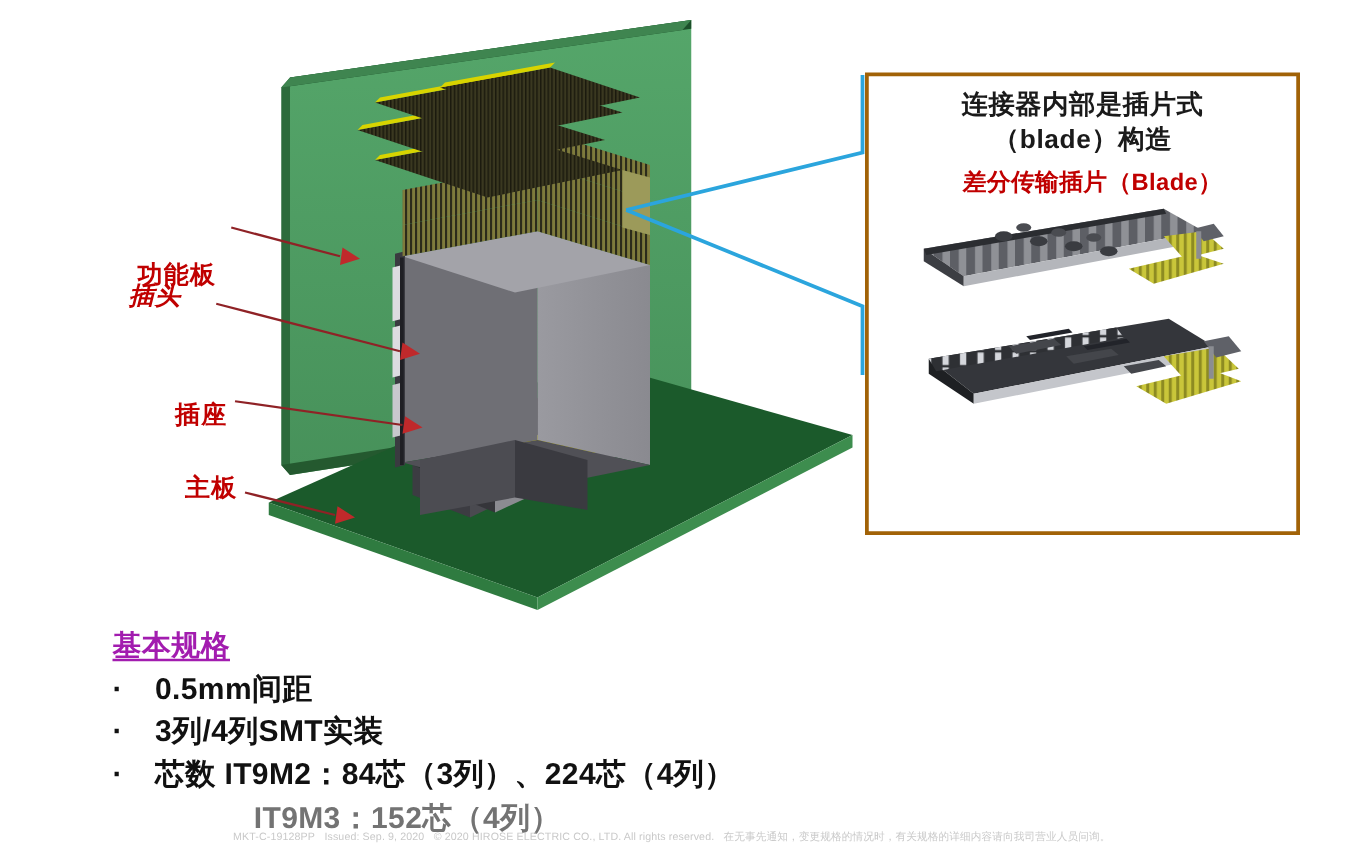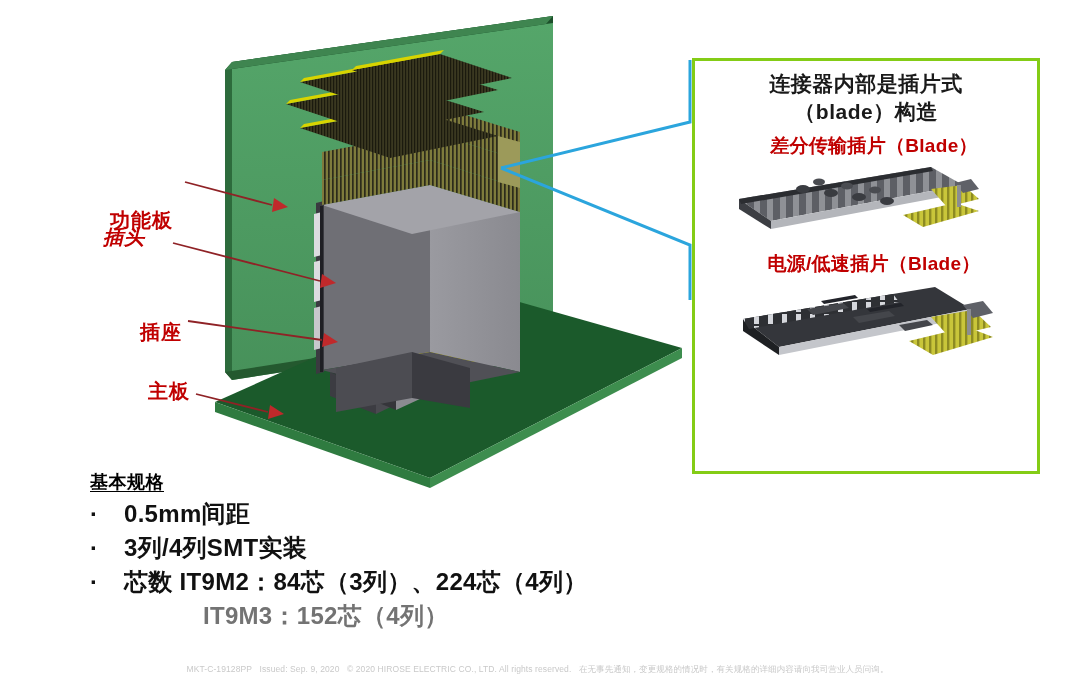--- a/index.html
+++ b/index.html
@@ -35,22 +35,22 @@
   }
   #lbl-func  { left: 110px; top: 166px; margin-top: 44px; }
   #lbl-plug  { left: 103px; top: 227px; font-style: italic; }
   #lbl-recep { left: 140px; top: 322px; }
   #lbl-main  { left: 148px; top: 381px; font-family: Liberation Serif, serif; }
 
   
   #callout {
     position: absolute;
     left: 692px; top: 58px;
-    width: 348px; height: 416px;
-    border: 3px solid #84cc16;
+    width: 348px; height: 370px;
+    border: 3px solid #a16207;
     background: #ffffff;
   }
   #callout-title {
     margin-top: 9px;
     text-align: center;
     color: #1a1a1a;
     font-weight: 700;
     font-size: 21px;
     line-height: 1.32;
     letter-spacing: 0.5px;
@@ -69,27 +69,28 @@
   #cap-pwr  { margin-top: 6px; }
   .blade-art { width: 100%; display: block; }
 
   
   #spec {
     position: absolute;
     left: 90px; top: 470px;
     width: 620px;
   }
   #spec-heading {
-    color: #000000;
-    font-weight: 700;
-    font-size: 18px;
+    color: #a21caf;
+    font-weight: 700;
+    font-size: 23px;
     letter-spacing: 0.5px;
     text-decoration: underline;
     text-underline-offset: 3px;
     display: inline-block;
+    margin-top: 31px;
   }
   .spec-row {
     display: flex;
     align-items: flex-start;
     margin-top: 7px;
     color: #111111;
     font-weight: 700;
     font-size: 24px;
     letter-spacing: 0.3px;
     line-height: 1.12;
@@ -285,21 +286,20 @@
         <ellipse cx="152" cy="27" rx="6" ry="3.4"></ellipse>
         <ellipse cx="180" cy="31" rx="6" ry="3.4"></ellipse>
       </g>
 
       <polygon points="236,30 268,26 284,40 252,48" fill="url(#bGold)"></polygon>
       <polygon points="208,56 260,44 284,52 228,68" fill="url(#bGold)"></polygon>
       <polygon points="260,24 276,20 284,30 268,34" fill="#5f6168"></polygon>
       <rect x="262" y="26" width="4" height="22" fill="#8b8d92"></rect>
     </svg>
 
-    <div class="blade-caption" id="cap-pwr">电源/低速插片（Blade）</div>
 
     <svg class="blade-art" height="104" viewBox="0 0 342 104" xmlns="http://www.w3.org/2000/svg">
       <defs>
         <pattern id="bSlots" width="14" height="12" patternUnits="userSpaceOnUse">
           <rect width="14" height="12" fill="#2e3034"></rect>
           <rect x="3" y="1" width="5" height="10" fill="#d5d7dc"></rect>
         </pattern>
         <pattern id="bGold2" width="6" height="10" patternUnits="userSpaceOnUse">
           <rect width="6" height="10" fill="#c9c63a"></rect>
           <rect x="0" width="2.4" height="10" fill="#8d8b22"></rect>

